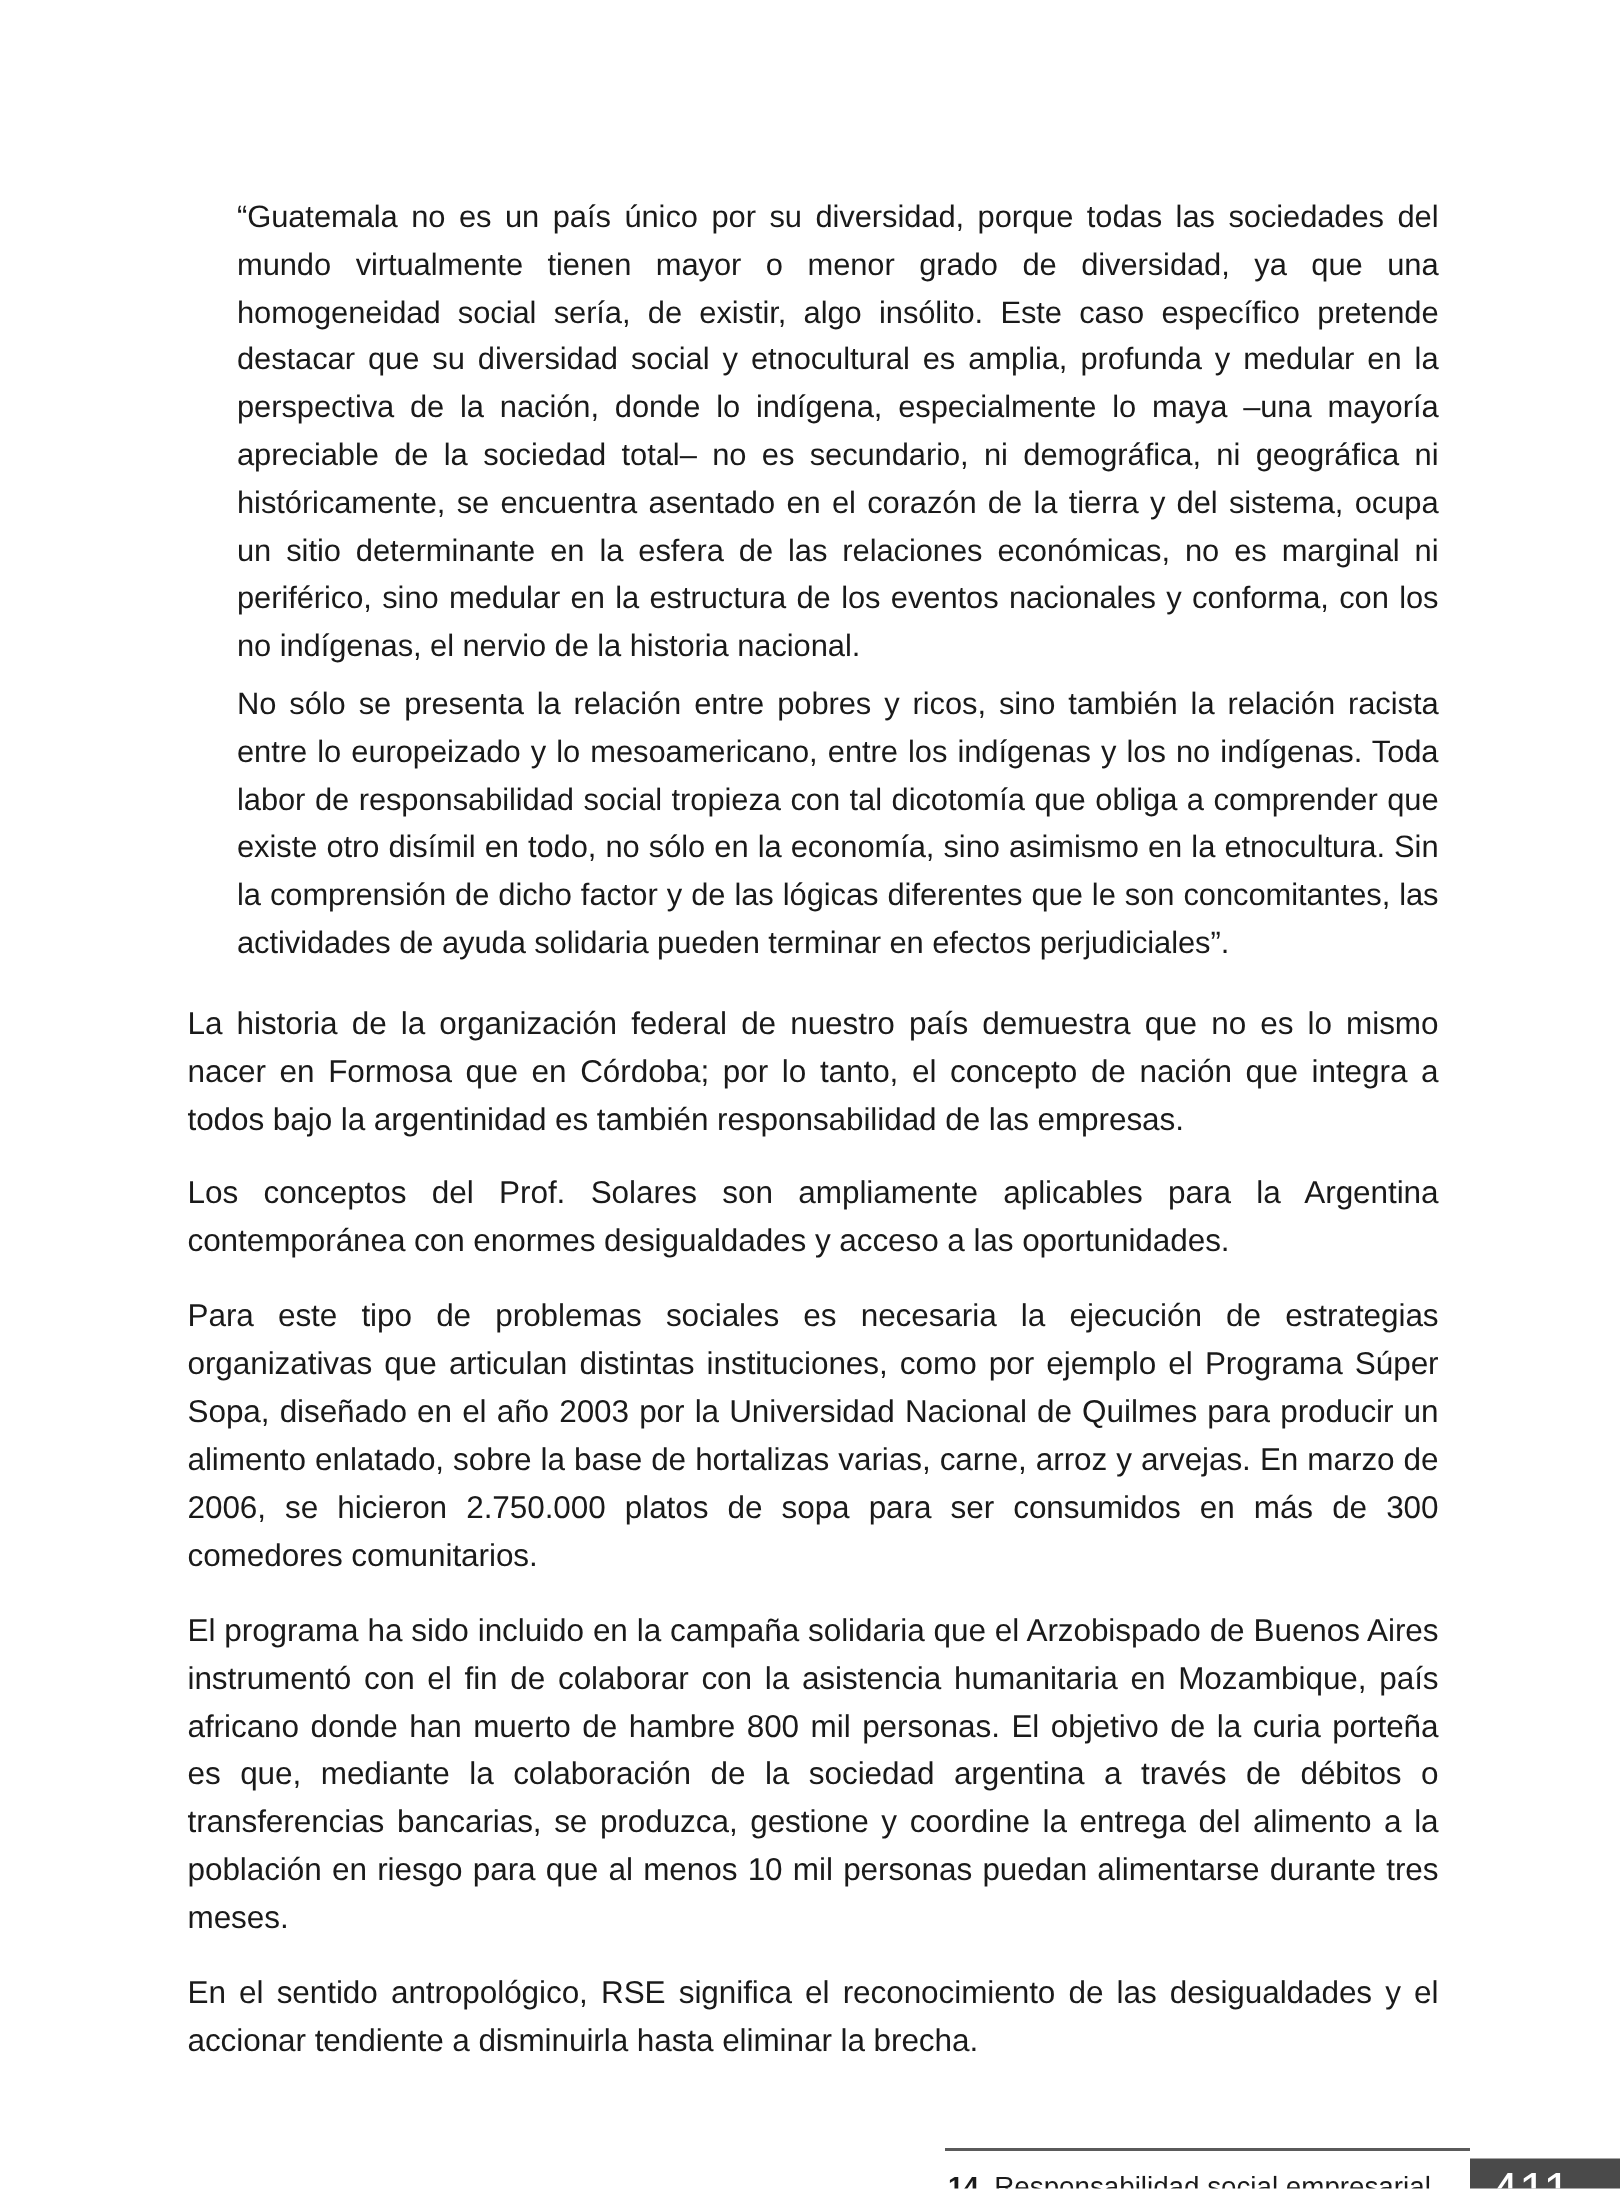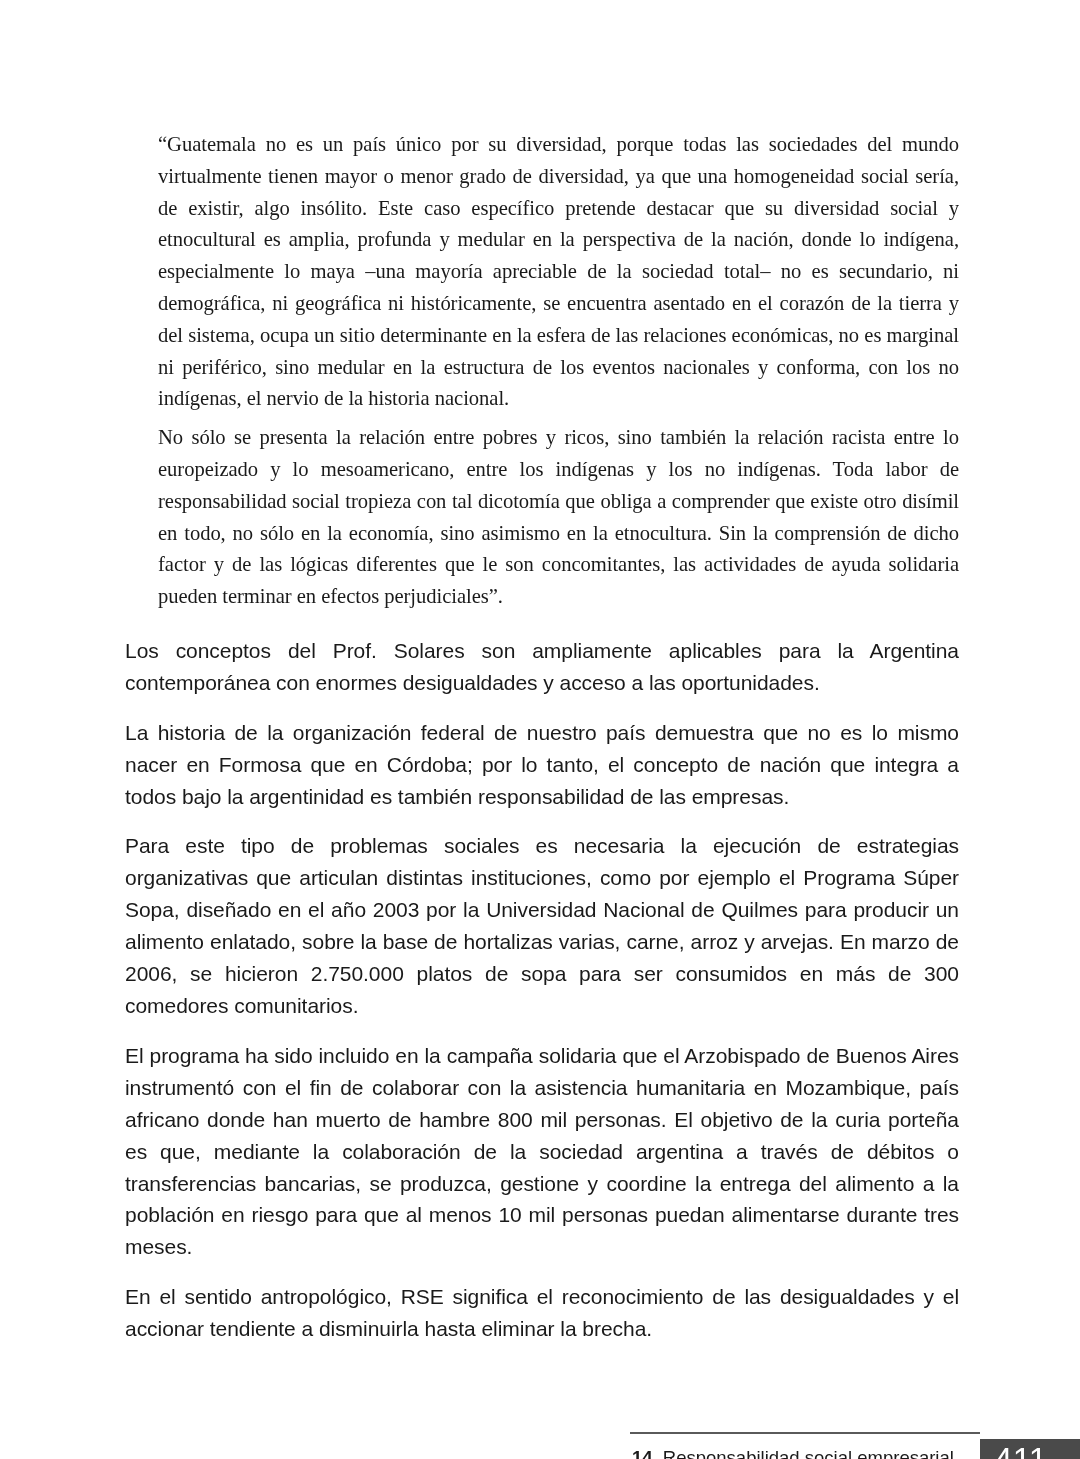--- a/index.html
+++ b/index.html
@@ -34,21 +34,20 @@
     margin-left: 33px;
     width: 801px;
   }
   .quote-para {
     font-size: 20.6px;
     line-height: 31.8px;
     text-align: justify;
     text-justify: inter-word;
     margin: 0 0 6px 0;
     letter-spacing: -0.05px;
-    font-family: Liberation Serif, serif;
   }
   .quote-para.second {
     margin-top: 7px;
     margin-bottom: 12px;
   }
 
   
   .body-para {
     font-size: 21px;
     line-height: 31.9px;
@@ -116,22 +115,22 @@
 <div class="page">
 
   <div class="content">
 
     <blockquote class="quote-block">
       <p class="quote-para">“Guatemala no es un país único por su diversidad, porque todas las sociedades del mundo virtualmente tienen mayor o menor grado de diversidad, ya que una homogeneidad social sería, de existir, algo insólito. Este caso específico pretende destacar que su diversidad social y etnocultural es amplia, profunda y medular en la perspectiva de la nación, donde lo indígena, especialmente lo maya –una mayoría apreciable de la sociedad total– no es secundario, ni demográfica, ni geográfica ni históricamente, se encuentra asentado en el corazón de la tierra y del sistema, ocupa un sitio determinante en la esfera de las relaciones económicas, no es marginal ni periférico, sino medular en la estructura de los eventos nacionales y conforma, con los no indígenas, el nervio de la historia nacional.</p>
       <p class="quote-para second">No sólo se presenta la relación entre pobres y ricos, sino también la relación racista entre lo europeizado y lo mesoamericano, entre los indígenas y los no indígenas. Toda labor de responsabilidad social tropieza con tal dicotomía que obliga a comprender que existe otro disímil en todo, no sólo en la economía, sino asimismo en la etnocultura. Sin la comprensión de dicho factor y de las lógicas diferentes que le son concomitantes, las actividades de ayuda solidaria pueden terminar en efectos perjudiciales”.</p>
     </blockquote>
 
     <div class="body-block">
+      <p class="body-para">La historia de la organización federal de nuestro país demuestra que no es lo mismo nacer en Formosa que en Córdoba; por lo tanto, el concepto de nación que integra a todos bajo la argentinidad es también responsabilidad de las empresas.</p>
       <p class="body-para">Los conceptos del Prof. Solares son ampliamente aplicables para la Argentina contemporánea con enormes desigualdades y acceso a las oportunidades.</p>
-      <p class="body-para">La historia de la organización federal de nuestro país demuestra que no es lo mismo nacer en Formosa que en Córdoba; por lo tanto, el concepto de nación que integra a todos bajo la argentinidad es también responsabilidad de las empresas.</p>
       <p class="body-para">Para este tipo de problemas sociales es necesaria la ejecución de estrategias organizativas que articulan distintas instituciones, como por ejemplo el Programa Súper Sopa, diseñado en el año 2003 por la Universidad Nacional de Quilmes para producir un alimento enlatado, sobre la base de hortalizas varias, carne, arroz y arvejas. En marzo de 2006, se hicieron 2.750.000 platos de sopa para ser consumidos en más de 300 comedores comunitarios.</p>
       <p class="body-para">El programa ha sido incluido en la campaña solidaria que el Arzobispado de Buenos Aires instrumentó con el fin de colaborar con la asistencia humanitaria en Mozambique, país africano donde han muerto de hambre 800 mil personas. El objetivo de la curia porteña es que, mediante la colaboración de la sociedad argentina a través de débitos o transferencias bancarias, se produzca, gestione y coordine la entrega del alimento a la población en riesgo para que al menos 10 mil personas puedan alimentarse durante tres meses.</p>
       <p class="body-para">En el sentido antropológico, RSE significa el reconocimiento de las desigualdades y el accionar tendiente a disminuirla hasta eliminar la brecha.</p>
 
     </div>
 
   </div>
 
   <div class="footer">
     <div class="footer-rule"></div>

